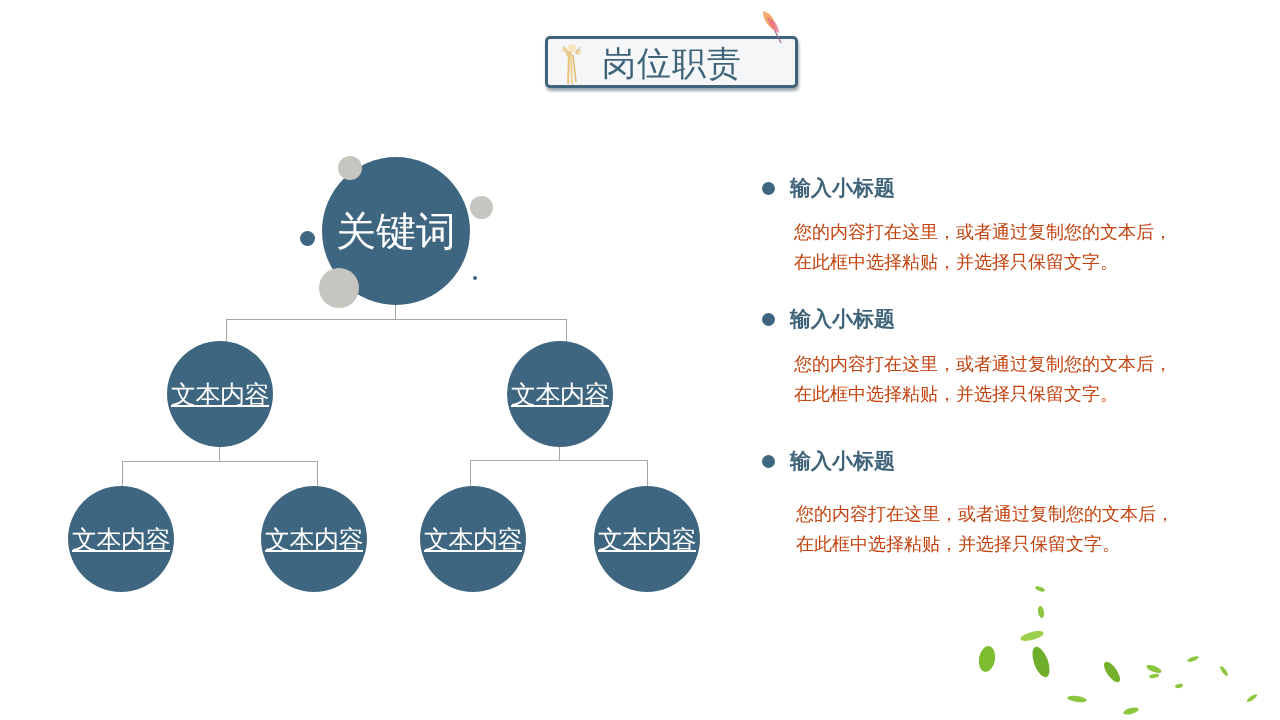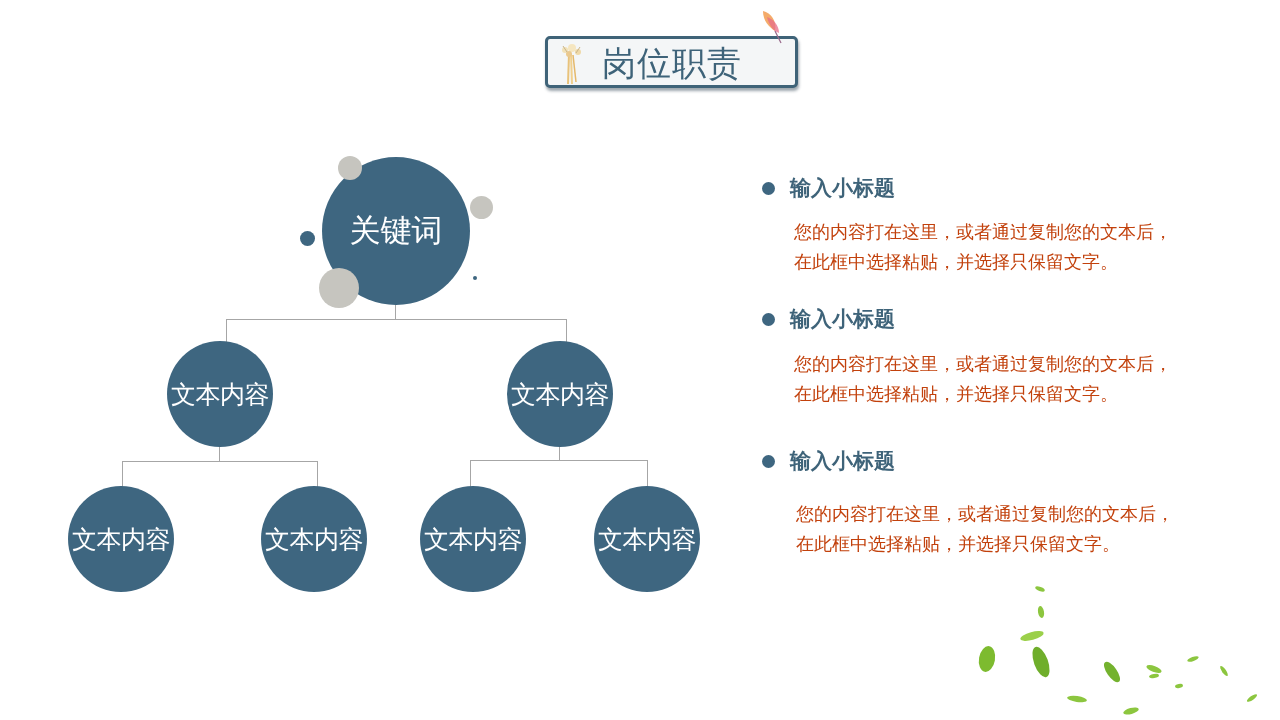--- a/index.html
+++ b/index.html
@@ -18,22 +18,22 @@
   }
   .flower-icon { position: absolute; left: 7px; top: 3px; width: 32px; height: 44px; }
   .butterfly-icon { position: absolute; left: 757px; top: 9px; width: 28px; height: 36px; }
 
   .line { position: absolute; background: #a6a6a6; }
 
   .circle {
     position: absolute; border-radius: 50%; display: flex; align-items: center; justify-content: center;
     color: #ffffff;
   }
-  .node { background: #3e6680; font-size: 25px; white-space: nowrap; letter-spacing: -0.5px; }
-  .main-node { background: #3e6680; font-size: 31px; }
+  .node { background: #3e6680; font-size: 25px; white-space: nowrap; letter-spacing: -0.5px; text-decoration: underline; }
+  .main-node { background: #3e6680; font-size: 40px; }
   .deco-gray { background: #c6c5bf; }
   .deco-blue { background: #3e6680; }
 
   .bullet-item { position: absolute; left: 762px; }
   .bullet-dot { position: absolute; left: 0; top: 11px; width: 13px; height: 13px; border-radius: 50%; background: #3e6680; }
   .bullet-title { position: absolute; left: 28px; top: 0; font-size: 21px; font-weight: bold; color: #3e6379; white-space: nowrap; line-height: 34px; text-align: right; }
   .bullet-body { position: absolute; left: 32px; font-size: 18px; color: #c2410c; line-height: 30px; white-space: nowrap; }
 
   .leaves { position: absolute; left: 960px; top: 580px; width: 320px; height: 140px; }
 </style>

